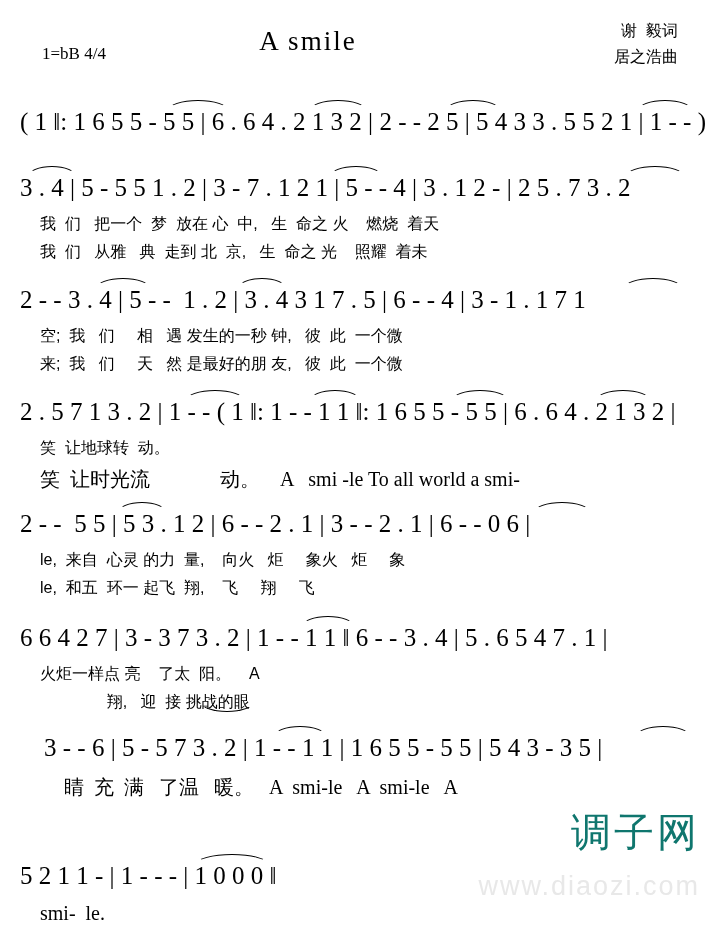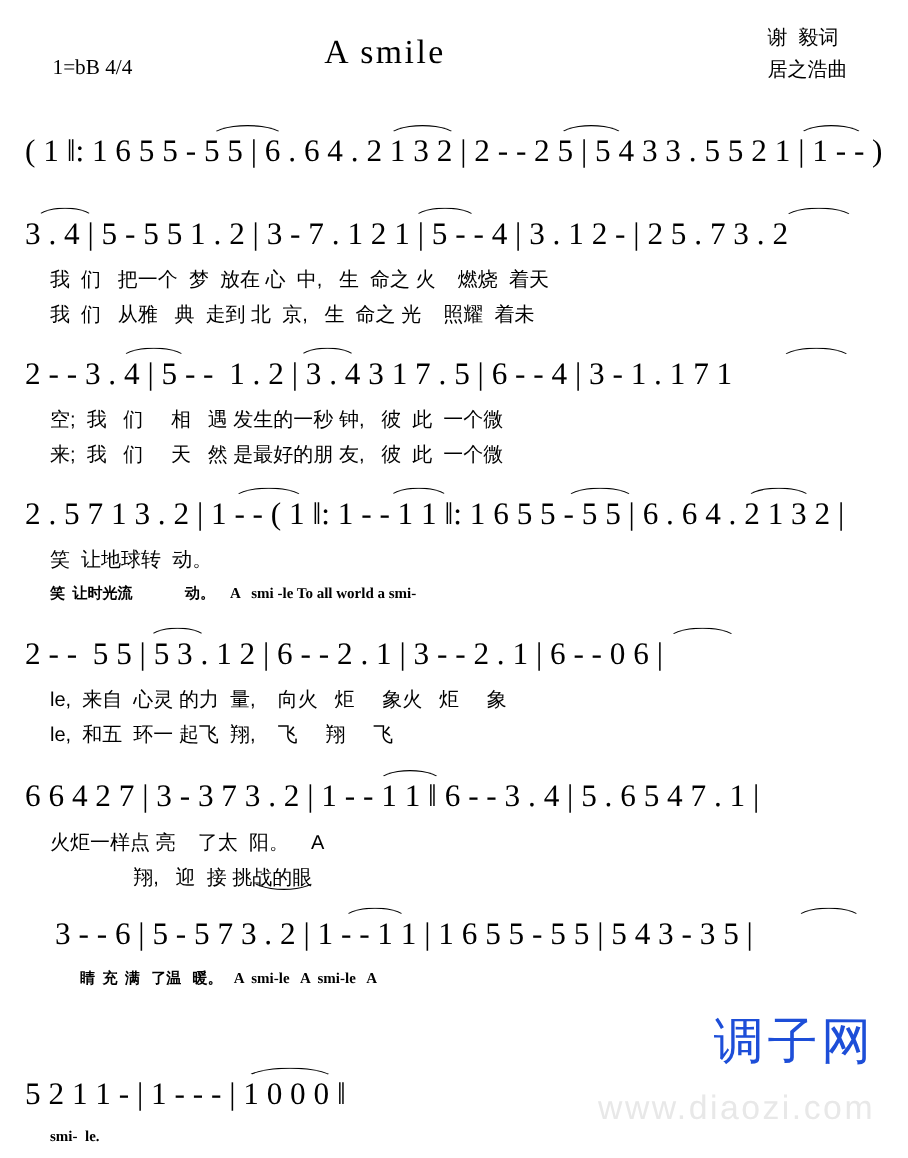--- a/index.html
+++ b/index.html
@@ -41,21 +41,21 @@
   }
   .credits {
     position: absolute;
     top: 18px;
     right: 48px;
     text-align: left;
     font-size: 16px;
     line-height: 26px;
     font-family: "Liberation Sans", sans-serif;
   }
-  .credits div { white-space: pre; }
+  .credits div { white-space: pre; text-align: right; }
 
   
   .system {
     position: absolute;
     left: 0;
     width: 726px;
   }
   .notes {
     position: relative;
     height: 40px;
@@ -71,22 +71,21 @@
     height: 28px;
     font-family: "Liberation Sans", sans-serif;
     font-size: 16px;
     white-space: pre;
     padding-left: 40px;
     box-sizing: border-box;
     letter-spacing: 0px;
   }
   .lyric.latin {
     font-family: "Liberation Serif", serif;
-    font-size: 12px;
-    font-weight: bold;
+    font-size: 20px;
   }
 
   
   .slur {
     position: absolute;
     border: 1px solid #000;
     border-bottom: none;
     border-left-color: transparent;
     border-right-color: transparent;
     border-radius: 50% 50% 0 0 / 100% 100% 0 0;
@@ -100,21 +99,21 @@
     border-radius: 0 0 50% 50% / 0 0 100% 100%;
   }
 
   
   .wm-text {
     position: absolute;
     right: 26px;
     bottom: 66px;
     font-family: "Liberation Sans", sans-serif;
     font-size: 40px;
-    color: #1d4ed8;
+    color: #0f766e;
     letter-spacing: 3px;
   }
   .wm-url {
     position: absolute;
     right: 26px;
     bottom: 24px;
     font-family: "Liberation Sans", sans-serif;
     font-size: 27px;
     color: #e8e8e8;
     letter-spacing: 2px;

